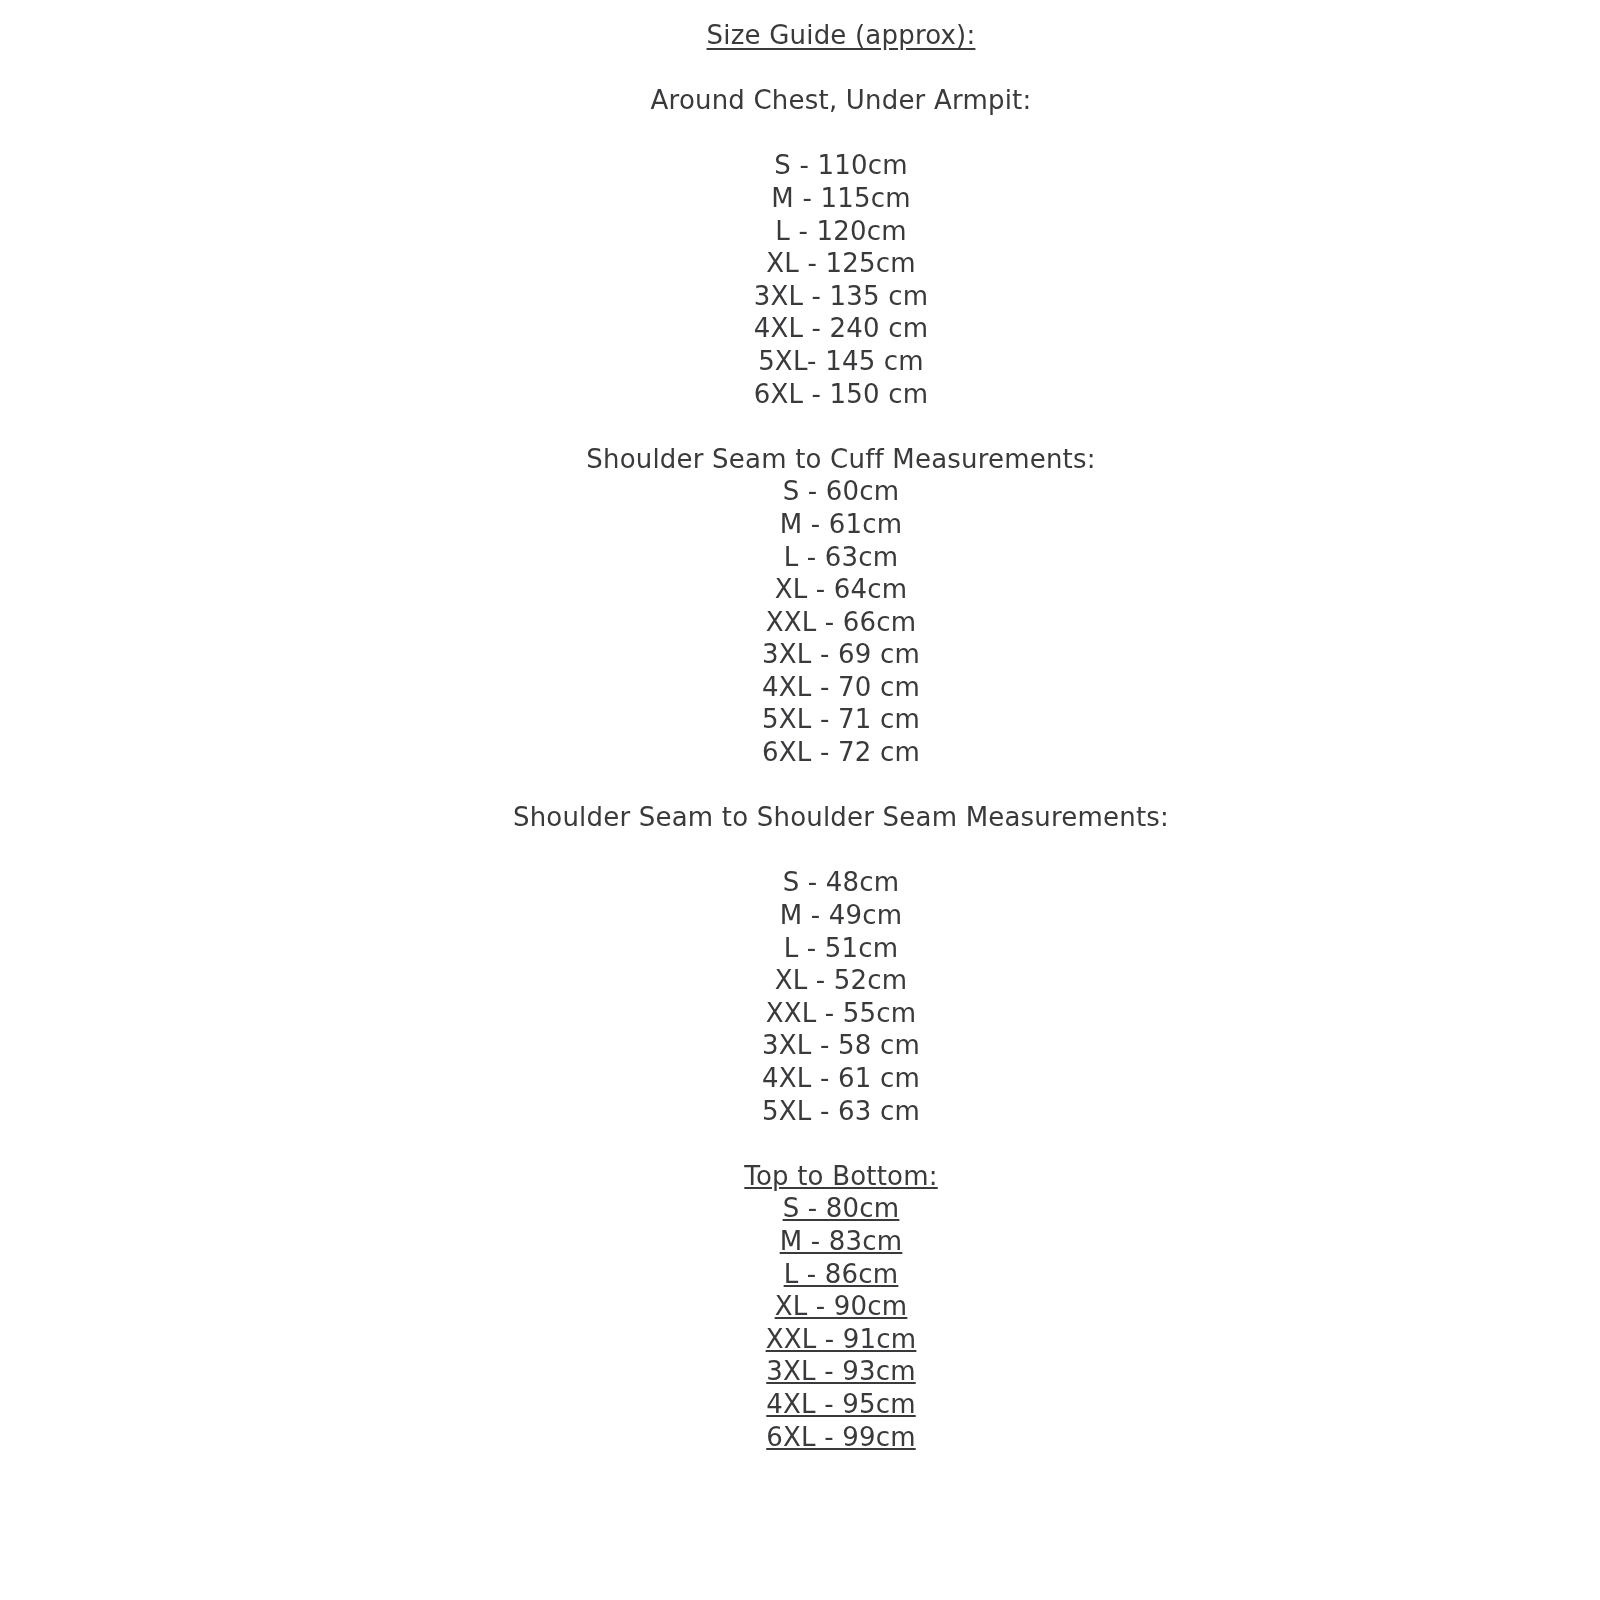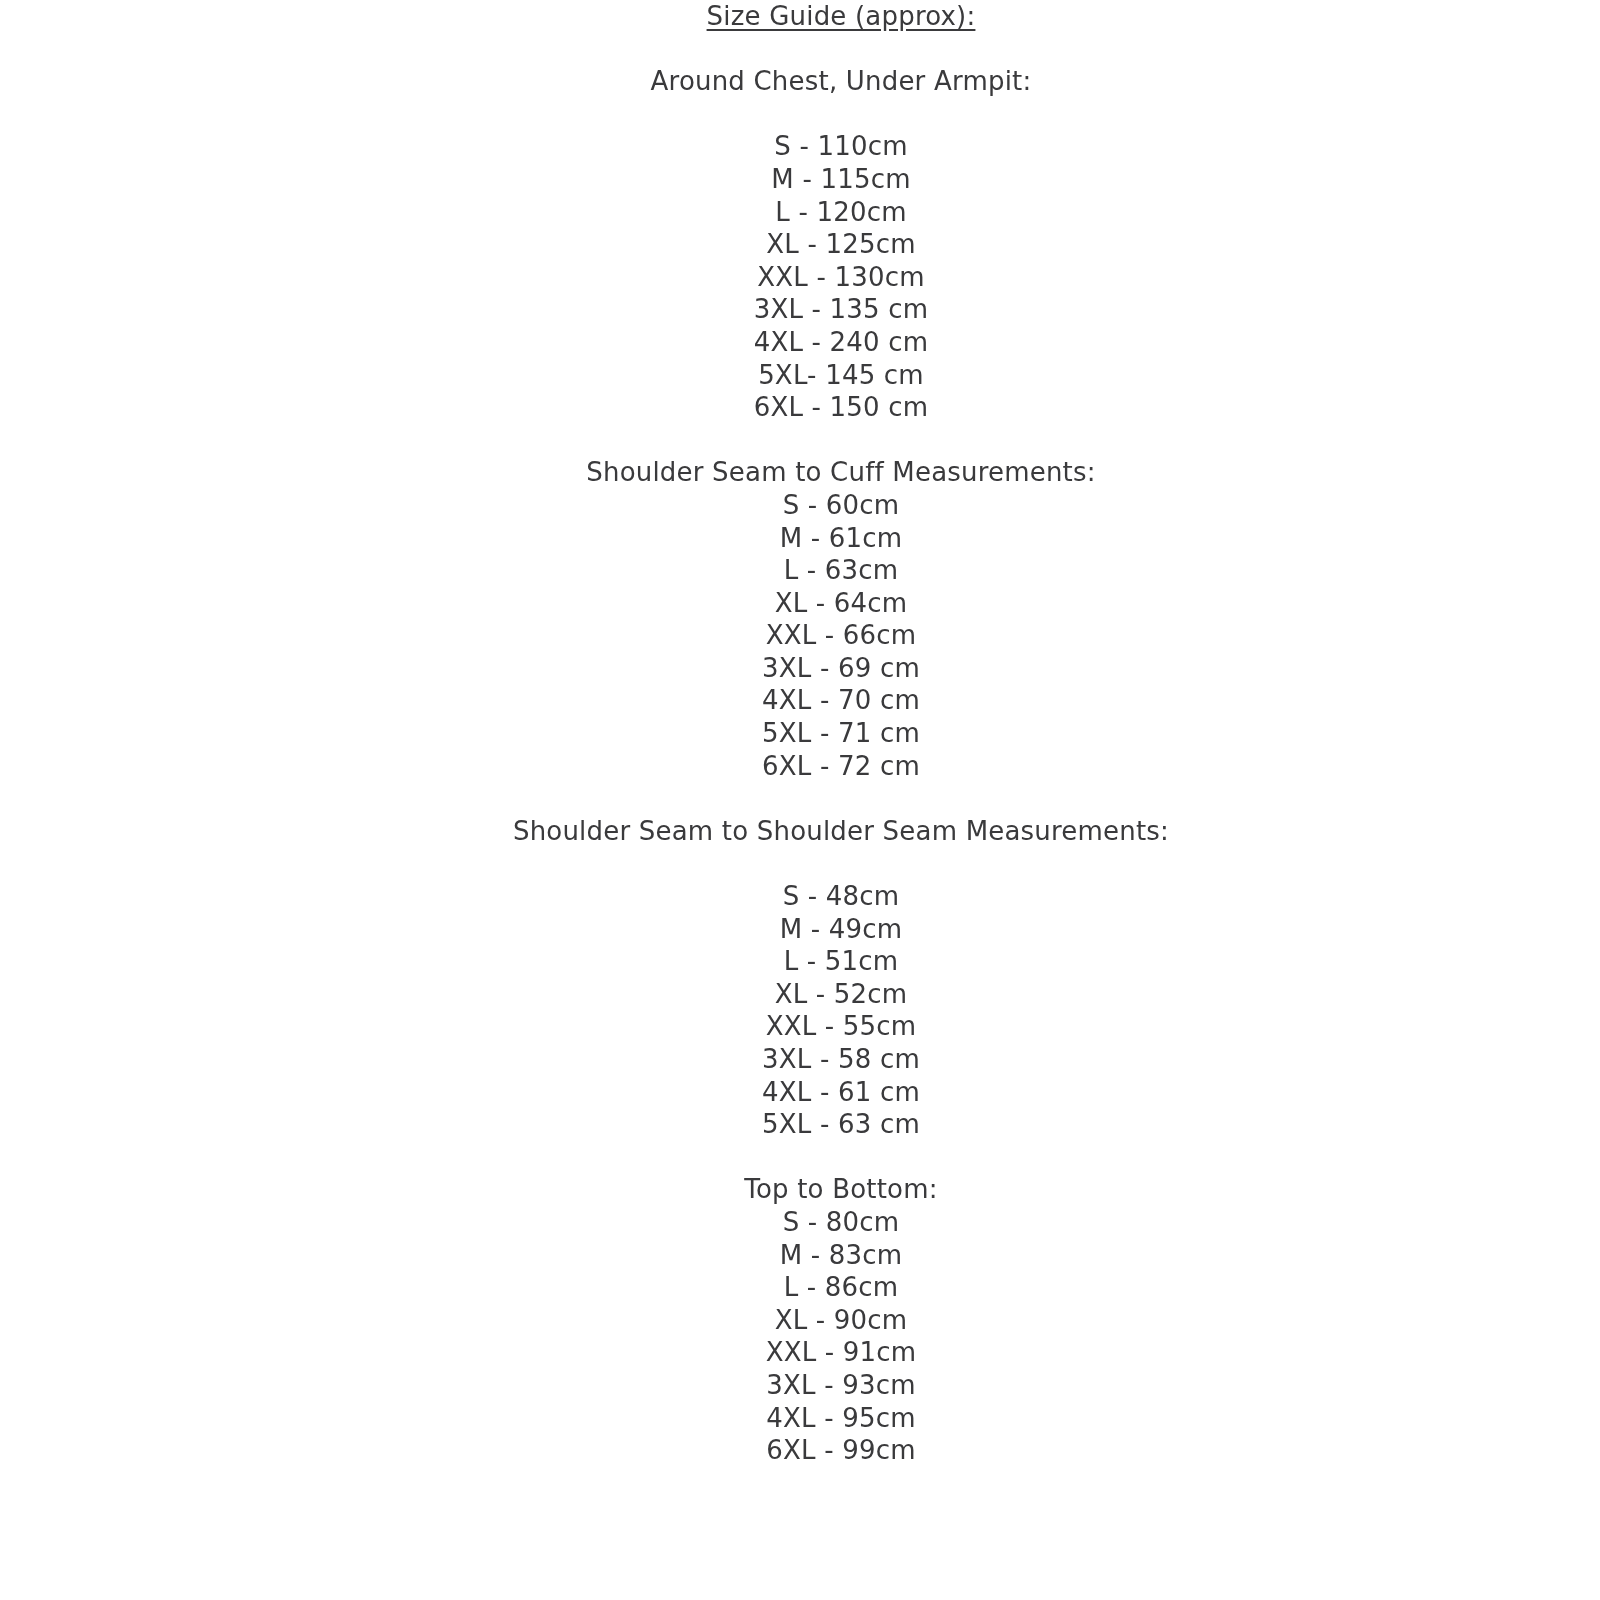--- a/index.html
+++ b/index.html
@@ -10,20 +10,21 @@
   body {
     width: 1600px;
     height: 1600px;
     overflow: hidden;
     font-family: "DejaVu Sans", "Liberation Sans", sans-serif;
     color: #3a3a3c;
   }
   .doc {
     box-sizing: border-box;
     margin-left: 82px;          
+    padding-top: 19px;
     text-align: center;
     font-size: 26px;
     line-height: 32.6px;
     letter-spacing: 0.2px;
   }
   .title {
     font-size: 26px;
     font-weight: 400;
     margin: 0 0 32.6px 0;       
     text-decoration: underline;
@@ -35,40 +36,40 @@
     margin: 0;
   }
   .header.gap-after {
     margin-bottom: 32.6px;      
   }
   .section {
     margin-bottom: 32.6px;      
   }
   .section:last-child {
     margin-bottom: 12px;
+    text-decoration: underline;
   }
   .row {
     margin: 0;
   }
 </style>
 </head>
 <body>
 
 <div class="doc">
 
   <h1 class="title">Size Guide (approx):</h1>
 
   <div class="section">
     <h2 class="header gap-after">Around Chest, Under Armpit:</h2>
     <div class="rows">
       <div class="row">S - 110cm</div>
       <div class="row">M - 115cm</div>
       <div class="row">L - 120cm</div>
       <div class="row">XL - 125cm</div>
-      <div class="row">XXL - 130cm</div>
       <div class="row">3XL - 135 cm</div>
       <div class="row">4XL - 240 cm</div>
       <div class="row">5XL- 145 cm</div>
       <div class="row">6XL - 150 cm</div>
     </div>
   </div>
 
   <div class="section">
     <h2 class="header">Shoulder Seam to Cuff Measurements:</h2>
     <div class="rows">

